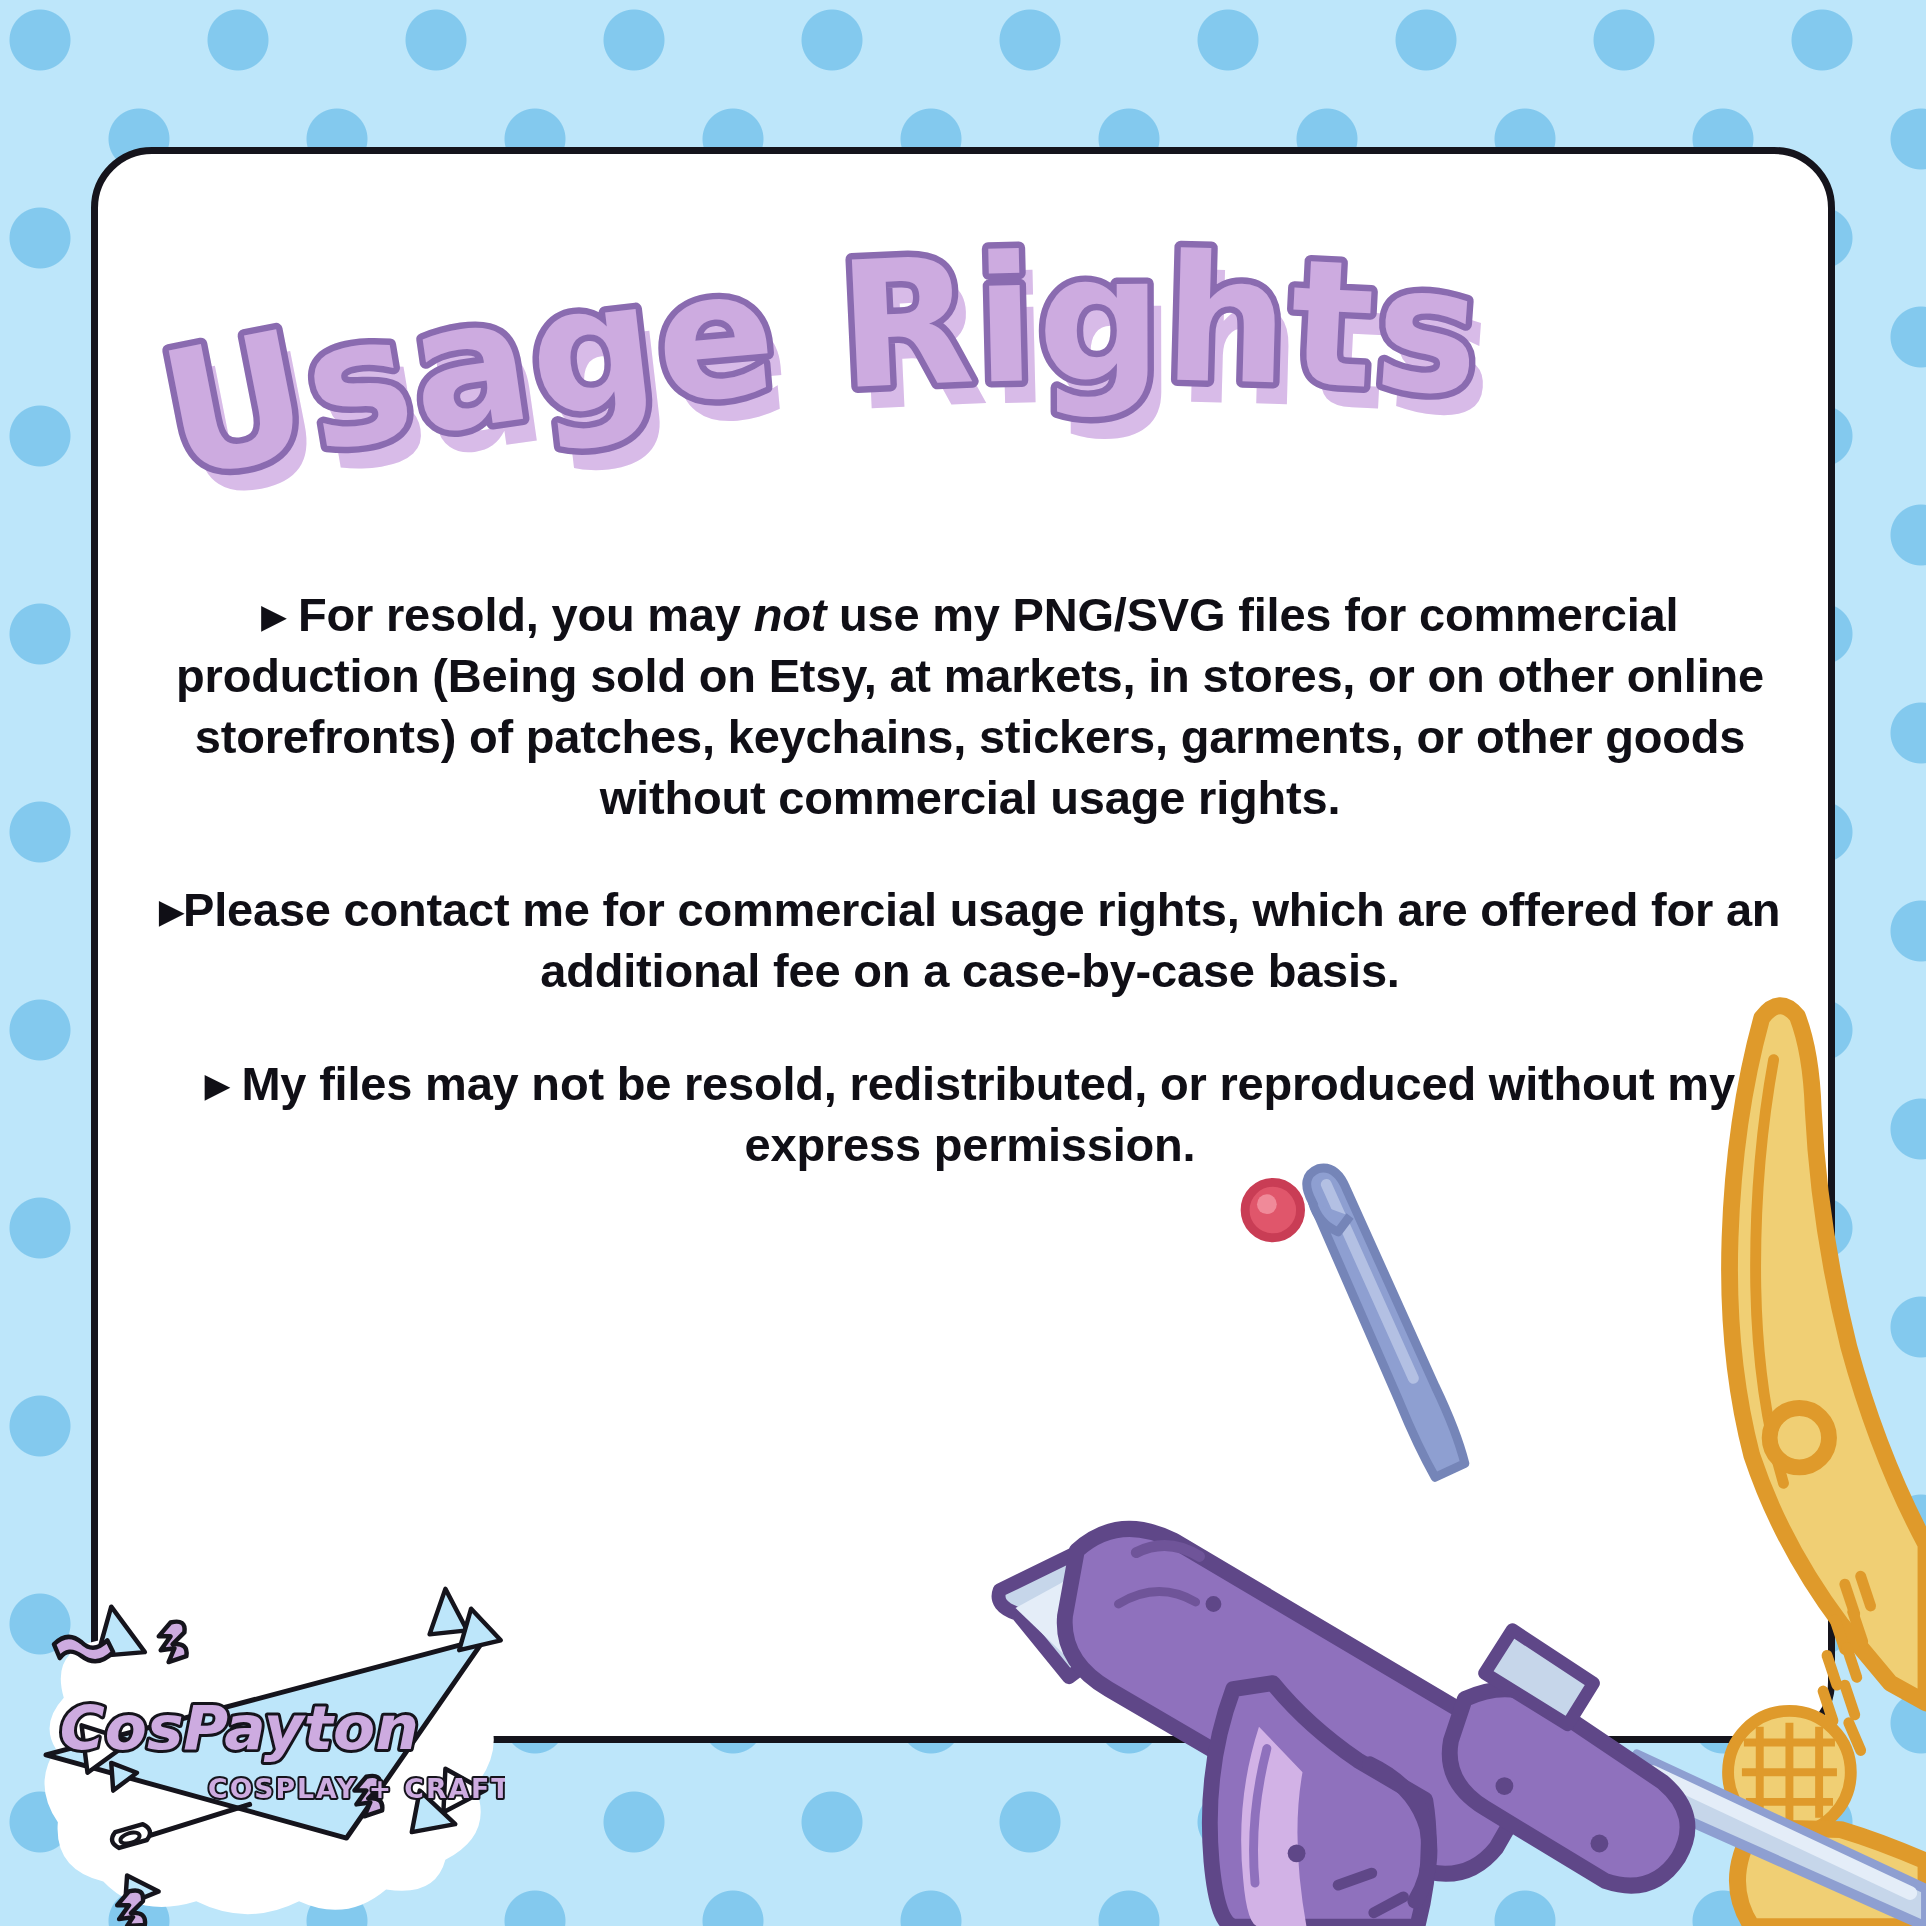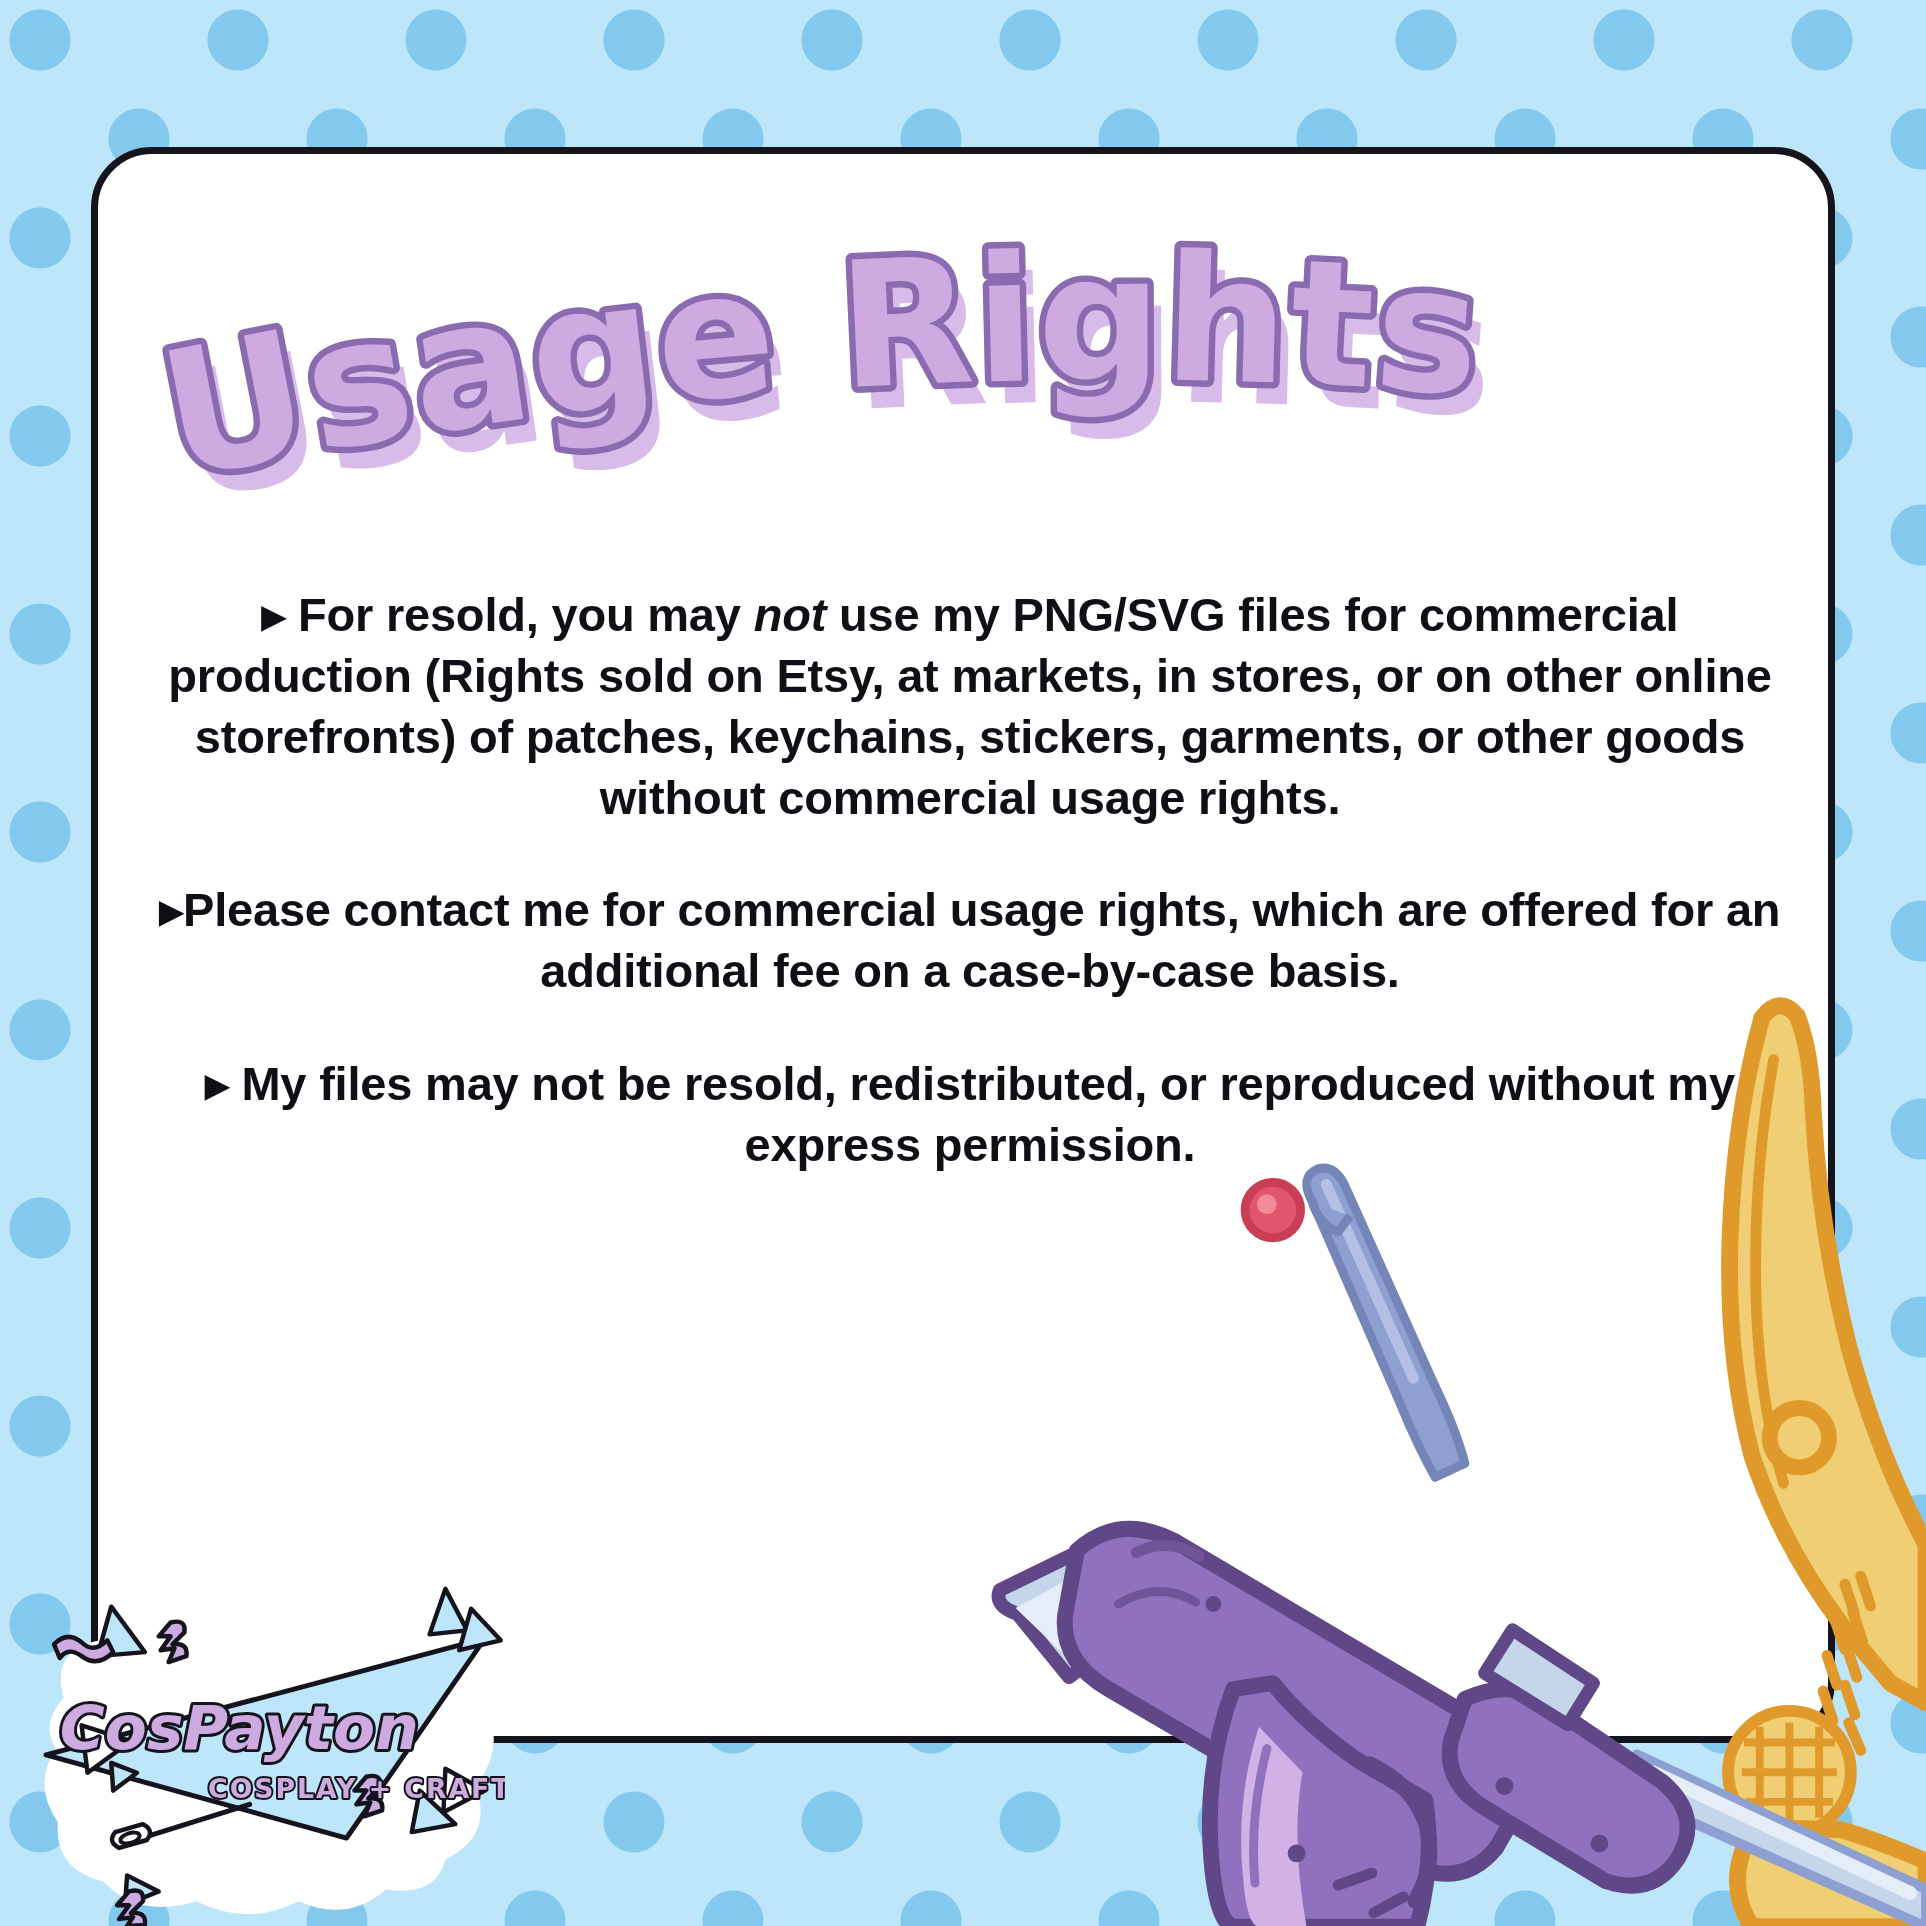--- a/index.html
+++ b/index.html
@@ -121,21 +121,21 @@
           </textPath>
         </text>
       </g>
     </svg>
   </div>
 
   <div class="body-copy">
 
 
     <p class="para">
-      <span>▸ For resold, you may </span><span class="ital">not</span><span> use my PNG/SVG files for commercial production (Rights sold on Etsy, at markets, in stores, or on other online storefronts) of patches, keychains, stickers, garments, or other goods without commercial usage rights.</span>
+      <span>▸ For resold, you may </span><span class="ital">not</span><span> use my PNG/SVG files for commercial production (Being sold on Etsy, at markets, in stores, or on other online storefronts) of patches, keychains, stickers, garments, or other goods without commercial usage rights.</span>
     </p>
 
     <p class="para">
       <span>▸Please contact me for commercial usage rights, which are offered for an additional fee on a case-by-case basis.</span>
     </p>
 
     <p class="para">
       <span>▸ My files may not be resold, redistributed, or reproduced without my express permission.</span>
     </p>
 

